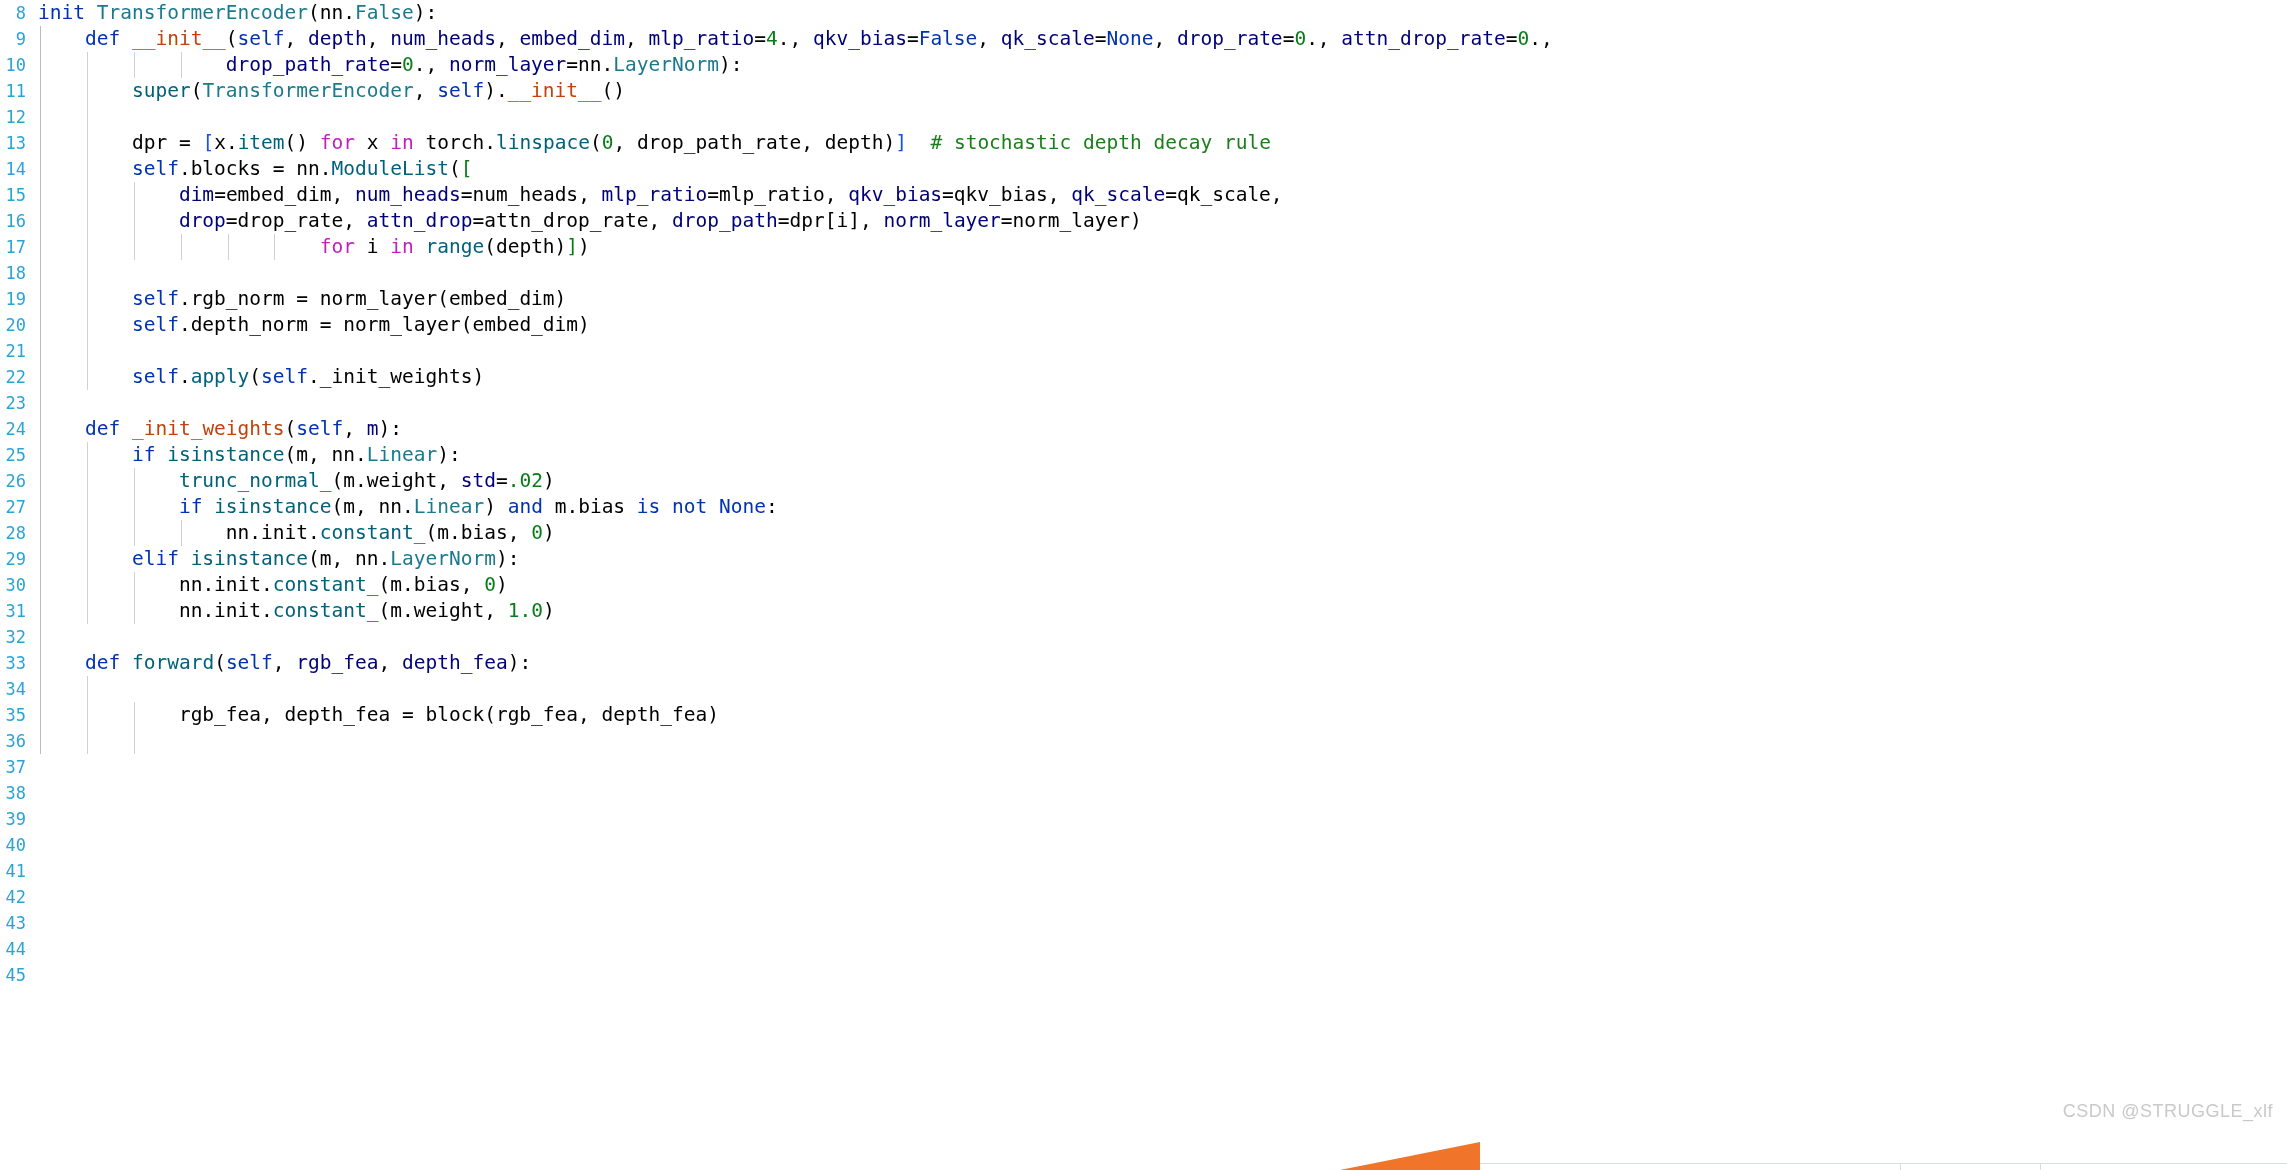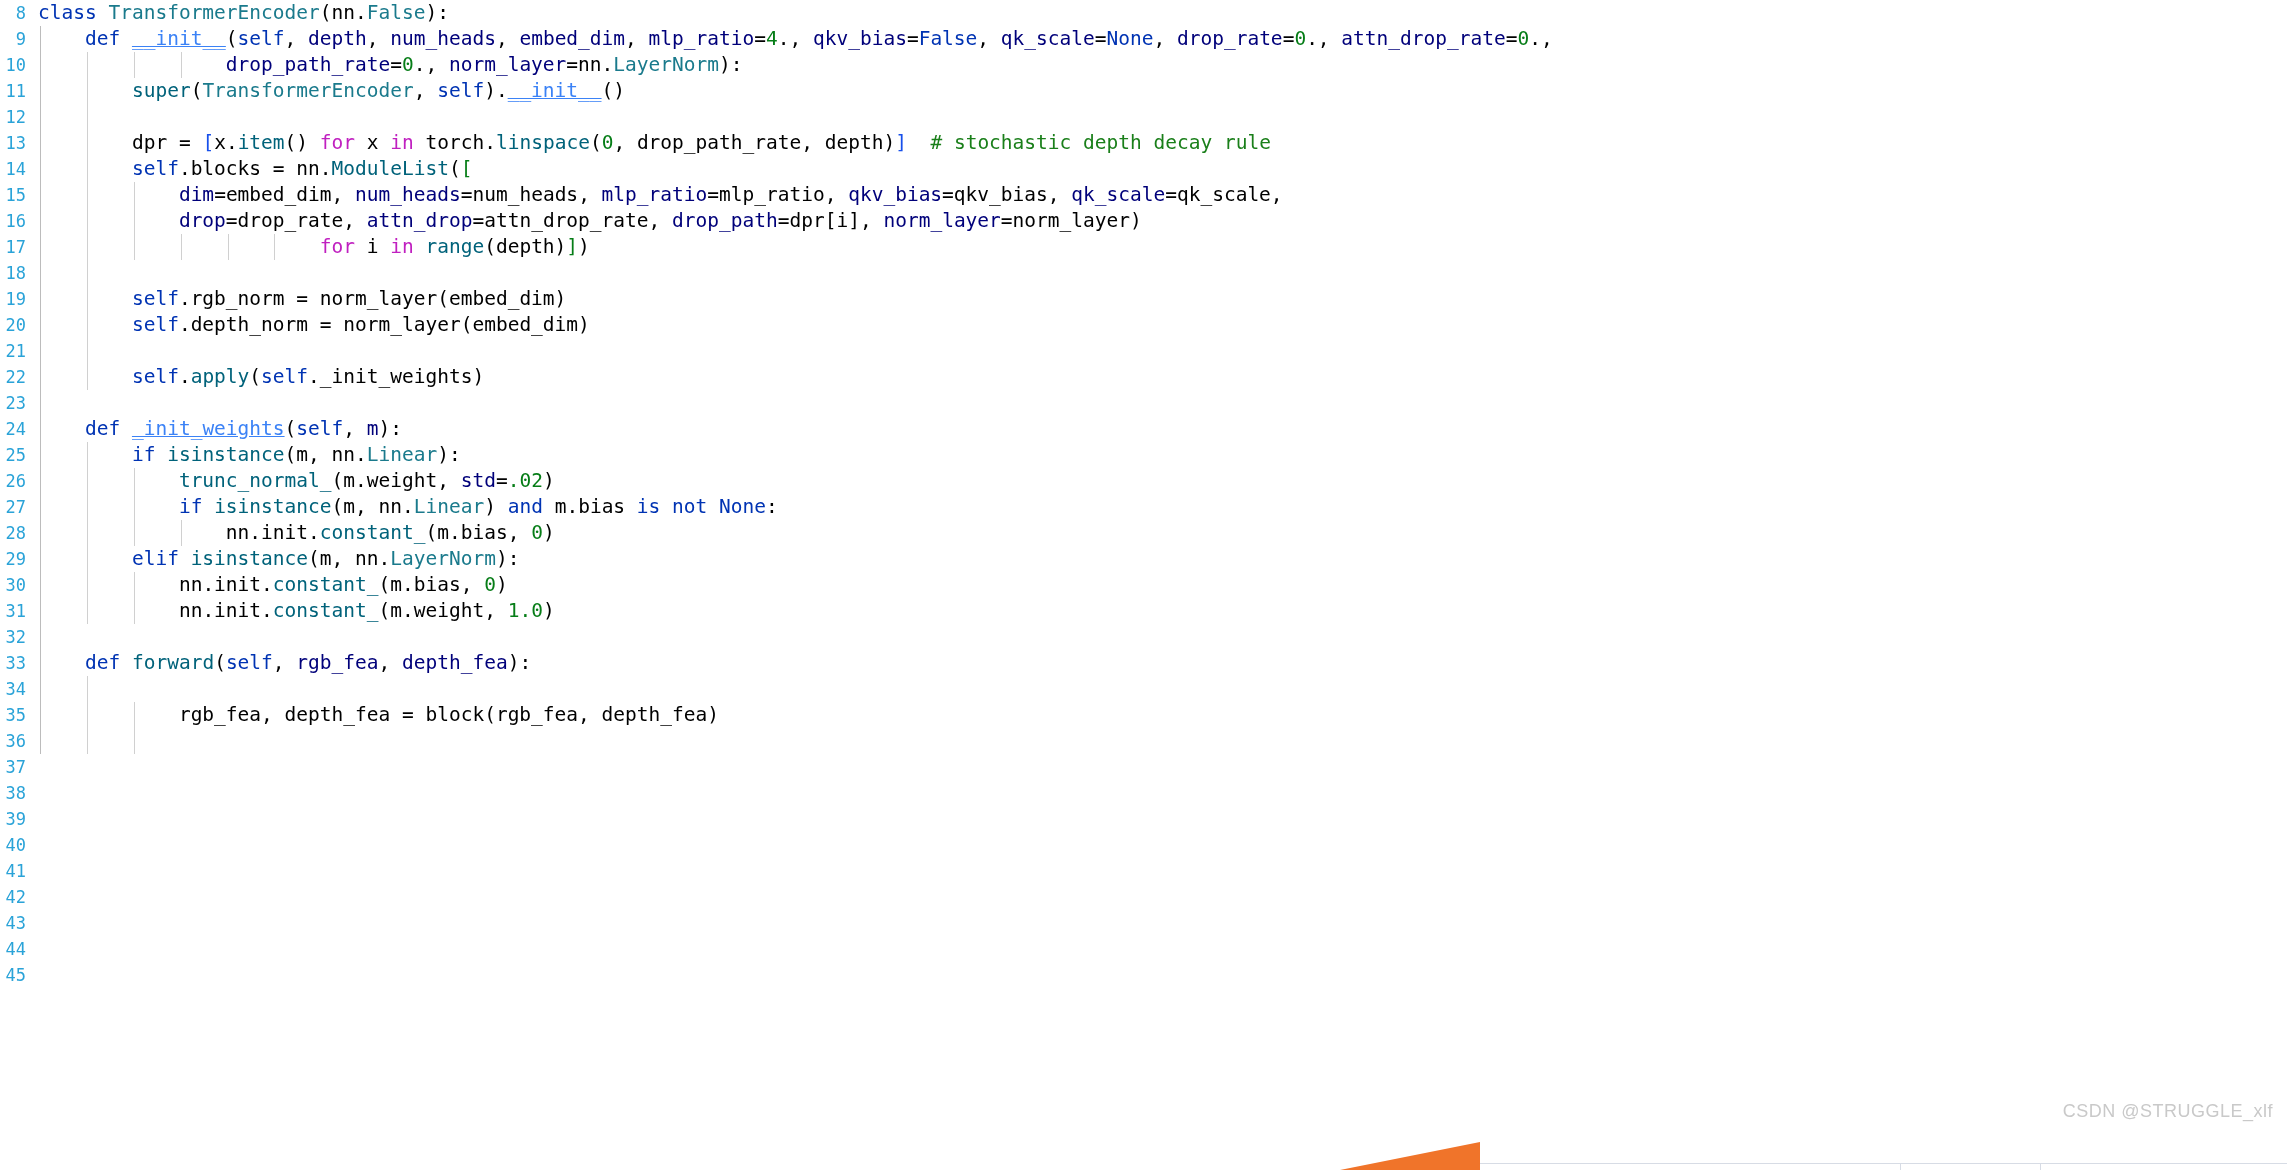--- a/index.html
+++ b/index.html
@@ -86,21 +86,21 @@
     width: 1px;
     height: 26px;
     background: #d0d0d0;
   }
   .guide.strong { background: #bcbcbc; }
 
   
   .kw       { color: #0033b3; font-weight: normal; }   
   .kw2      { color: #0033b3; }                        
   .cls      { color: #1a7a8c; }                        
-  .fn       { color: #3b82f6; text-decoration: underline; }                        
+  .fn       { color: #c2410c; }                        
   .fncall   { color: #00627a; }                        
   .param    { color: #00007a; }                        
   .num      { color: #1750eb; }                        
   .numg     { color: #067d17; }                        
   .cmt      { color: #1a7f1a; }                        
   .op       { color: #000000; }
   .plain    { color: #000000; }
   .magenta  { color: #c020c0; }
 
   
@@ -186,21 +186,21 @@
       <div class="gutter-num" style="top: 806px;">39</div>
       <div class="gutter-num" style="top: 832px;">40</div>
       <div class="gutter-num" style="top: 858px;">41</div>
       <div class="gutter-num" style="top: 884px;">42</div>
       <div class="gutter-num" style="top: 910px;">43</div>
       <div class="gutter-num" style="top: 936px;">44</div>
       <div class="gutter-num" style="top: 962px;">45</div>
     </div>
 
   <div id="code">
-      <div class="line"><span class="ln-text"><span class="kw">class </span><span class="cls">TransformerEncoder</span><span class="op">(</span><span class="plain">nn</span><span class="op">.</span><span class="cls">False</span><span class="op">):</span></span></div>
+      <div class="line"><span class="ln-text"><span class="kw">init </span><span class="cls">TransformerEncoder</span><span class="op">(</span><span class="plain">nn</span><span class="op">.</span><span class="cls">False</span><span class="op">):</span></span></div>
       <div class="line"><div class="guides"><div class="guide strong" style="left: 10px;"></div></div><span class="ln-text"><span class="plain">    </span><span class="kw">def </span><span class="fn">__init__</span><span class="op">(</span><span class="kw2">self</span><span class="op">, </span><span class="param">depth</span><span class="op">, </span><span class="param">num_heads</span><span class="op">, </span><span class="param">embed_dim</span><span class="op">, </span><span class="param">mlp_ratio</span><span class="op">=</span><span class="numg">4</span><span class="op">.,</span><span class="param"> qkv_bias</span><span class="op">=</span><span class="kw2">False</span><span class="op">, </span><span class="param">qk_scale</span><span class="op">=</span><span class="kw2">None</span><span class="op">, </span><span class="param">drop_rate</span><span class="op">=</span><span class="numg">0</span><span class="op">.,</span><span class="param"> attn_drop_rate</span><span class="op">=</span><span class="numg">0</span><span class="op">.,</span></span></div>
       <div class="line"><div class="guides"><div class="guide strong" style="left: 10px;"></div><div class="guide" style="left: 56.88px;"></div><div class="guide" style="left: 103.76px;"></div><div class="guide" style="left: 150.64px;"></div></div><span class="ln-text"><span class="plain">                </span><span class="param">drop_path_rate</span><span class="op">=</span><span class="numg">0</span><span class="op">.,</span><span class="param"> norm_layer</span><span class="op">=</span><span class="plain">nn</span><span class="op">.</span><span class="cls">LayerNorm</span><span class="op">):</span></span></div>
       <div class="line"><div class="guides"><div class="guide strong" style="left: 10px;"></div><div class="guide" style="left: 56.88px;"></div></div><span class="ln-text"><span class="plain">        </span><span class="fncall">super</span><span class="op">(</span><span class="cls">TransformerEncoder</span><span class="op">, </span><span class="kw2">self</span><span class="op">).</span><span class="fn">__init__</span><span class="op">()</span></span></div>
       <div class="line"><div class="guides"><div class="guide strong" style="left: 10px;"></div><div class="guide" style="left: 56.88px;"></div></div><span class="ln-text"> </span></div>
       <div class="line"><div class="guides"><div class="guide strong" style="left: 10px;"></div><div class="guide" style="left: 56.88px;"></div></div><span class="ln-text"><span class="plain">        </span><span class="plain">dpr </span><span class="op">= </span><span class="num">[</span><span class="plain">x</span><span class="op">.</span><span class="fncall">item</span><span class="op">() </span><span class="magenta">for </span><span class="plain">x </span><span class="magenta">in </span><span class="plain">torch</span><span class="op">.</span><span class="fncall">linspace</span><span class="op">(</span><span class="numg">0</span><span class="op">, </span><span class="plain">drop_path_rate</span><span class="op">, </span><span class="plain">depth</span><span class="op">)</span><span class="num">]</span><span class="cmt">  # stochastic depth decay rule</span></span></div>
       <div class="line"><div class="guides"><div class="guide strong" style="left: 10px;"></div><div class="guide" style="left: 56.88px;"></div></div><span class="ln-text"><span class="plain">        </span><span class="kw2">self</span><span class="plain">.blocks </span><span class="op">= </span><span class="plain">nn</span><span class="op">.</span><span class="fncall">ModuleList</span><span class="op">(</span><span class="numg">[</span></span></div>
       <div class="line"><div class="guides"><div class="guide strong" style="left: 10px;"></div><div class="guide" style="left: 56.88px;"></div><div class="guide" style="left: 103.76px;"></div></div><span class="ln-text"><span class="plain">            </span><span class="param">dim</span><span class="op">=</span><span class="plain">embed_dim</span><span class="op">, </span><span class="param">num_heads</span><span class="op">=</span><span class="plain">num_heads</span><span class="op">, </span><span class="param">mlp_ratio</span><span class="op">=</span><span class="plain">mlp_ratio</span><span class="op">, </span><span class="param">qkv_bias</span><span class="op">=</span><span class="plain">qkv_bias</span><span class="op">, </span><span class="param">qk_scale</span><span class="op">=</span><span class="plain">qk_scale</span><span class="op">,</span></span></div>
       <div class="line"><div class="guides"><div class="guide strong" style="left: 10px;"></div><div class="guide" style="left: 56.88px;"></div><div class="guide" style="left: 103.76px;"></div></div><span class="ln-text"><span class="plain">            </span><span class="param">drop</span><span class="op">=</span><span class="plain">drop_rate</span><span class="op">, </span><span class="param">attn_drop</span><span class="op">=</span><span class="plain">attn_drop_rate</span><span class="op">, </span><span class="param">drop_path</span><span class="op">=</span><span class="plain">dpr</span><span class="op">[</span><span class="plain">i</span><span class="op">], </span><span class="param">norm_layer</span><span class="op">=</span><span class="plain">norm_layer</span><span class="op">)</span></span></div>
       <div class="line"><div class="guides"><div class="guide strong" style="left: 10px;"></div><div class="guide" style="left: 56.88px;"></div><div class="guide" style="left: 103.76px;"></div><div class="guide" style="left: 150.64px;"></div><div class="guide" style="left: 197.52px;"></div><div class="guide" style="left: 244.4px;"></div></div><span class="ln-text"><span class="plain">                        </span><span class="magenta">for </span><span class="plain">i </span><span class="magenta">in </span><span class="fncall">range</span><span class="op">(</span><span class="plain">depth</span><span class="op">)</span><span class="numg">]</span><span class="op">)</span></span></div>
       <div class="line"><div class="guides"><div class="guide strong" style="left: 10px;"></div><div class="guide" style="left: 56.88px;"></div></div><span class="ln-text"> </span></div>

